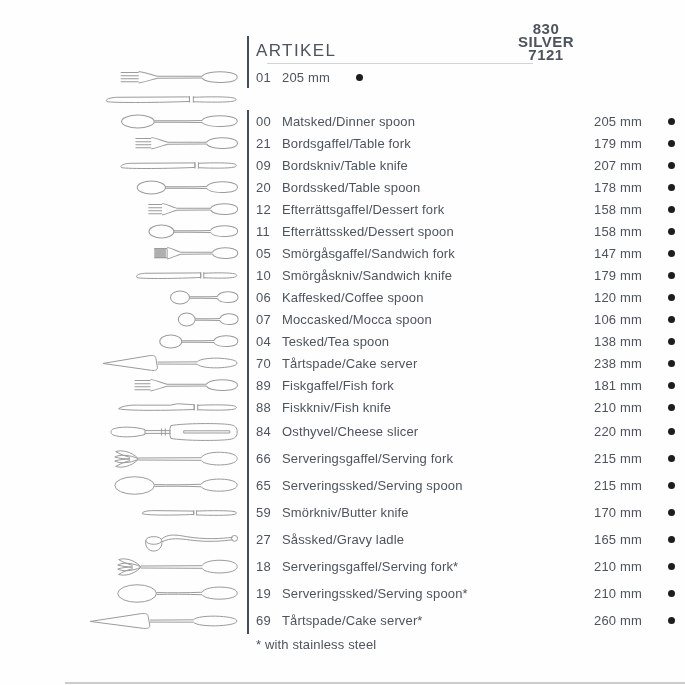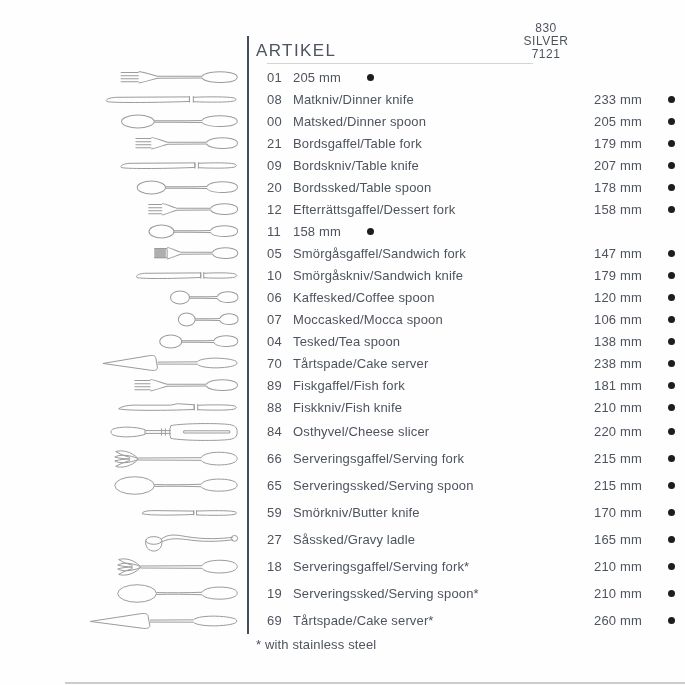--- a/index.html
+++ b/index.html
@@ -13,31 +13,31 @@
     flex:0 0 247px;width:247px;display:flex;justify-content:flex-end;
     align-items:center;padding-right:8px;box-sizing:border-box;
   }
   .header-text{
     flex:1;margin-top:14px;height:30px;display:flex;align-items:center;
     padding-left:7px;border-left:2px solid #454d57;
   }
   .title{font-size:17px;letter-spacing:1.4px;font-weight:400;margin:0;}
   .col-header{
     position:absolute;top:22px;left:499px;width:94px;text-align:center;
-    font-size:12px;line-height:13px;letter-spacing:.5px;
+    font-size:15px;line-height:13px;letter-spacing:.5px;font-weight:bold;
   }
   .header-underline{position:absolute;top:63px;left:267px;width:266px;height:1px;background:#d4d4d4;}
   
   .row{display:flex;height:22px;}
   .row.roomy{height:27px;}
   .text-cell{
     flex:1;display:flex;align-items:center;font-size:13px;letter-spacing:.15px;
   }
   .row .text-cell{border-left:2px solid #454d57;height:100%;}
-  .num{flex:0 0 26px;padding-left:18px;}
+  .num{flex:0 0 26px;padding-left:7px;}
   .name{flex:1;white-space:nowrap;overflow:hidden;}
   .size{flex:0 0 63px;white-space:nowrap;}
   .dotcell{flex:0 0 28px;display:flex;justify-content:center;align-items:center;}
   .dot{width:7px;height:7px;border-radius:50%;background:#1d1d1d;}
   .illu{color:#9b9b9b;display:block;}
   
   .footnote-row{display:flex;margin-top:3px;}
   .footnote{padding-left:9px;font-size:13px;letter-spacing:.15px;}
   .bottom-rule{position:absolute;left:65px;right:0;bottom:1px;height:2px;background:#cccccc;}
   svg.defs{position:absolute;width:0;height:0;}
@@ -168,28 +168,20 @@
         <span class="dot"></span>
       </span>
     </div>
   </div>
       <div class="row">
     <div class="illu-cell">
       <svg class="illu" preserveAspectRatio="none" width="136" height="13">
         <use width="100%" height="100%" href="#g-knife" xlink:href="#g-knife"></use>
       </svg>
     </div>
-    <div class="text-cell">
-      <span class="num">08</span>
-      <span class="name">Matkniv/Dinner knife</span>
-      <span class="size">233 mm</span>
-      <span class="dotcell">
-        <span class="dot"></span>
-      </span>
-    </div>
   </div>
       <div class="row">
     <div class="illu-cell">
       <svg class="illu" preserveAspectRatio="none" width="120" height="17">
         <use width="100%" height="100%" href="#g-spoon" xlink:href="#g-spoon"></use>
       </svg>
     </div>
     <div class="text-cell">
       <span class="num">00</span>
       <span class="name">Matsked/Dinner spoon</span>
@@ -260,20 +252,21 @@
     </div>
   </div>
       <div class="row">
     <div class="illu-cell">
       <svg class="illu" preserveAspectRatio="none" width="92" height="17">
         <use width="100%" height="100%" href="#g-spoon" xlink:href="#g-spoon"></use>
       </svg>
     </div>
     <div class="text-cell">
       <span class="num">11</span>
+      <span class="name">Efterrättssked/Dessert spoon</span>
       <span class="size">158 mm</span>
       <span class="dotcell">
         <span class="dot"></span>
       </span>
     </div>
   </div>
       <div class="row">
     <div class="illu-cell">
       <svg class="illu" preserveAspectRatio="none" width="86" height="17">
         <use width="100%" height="100%" href="#g-fork_solid" xlink:href="#g-fork_solid"></use>

